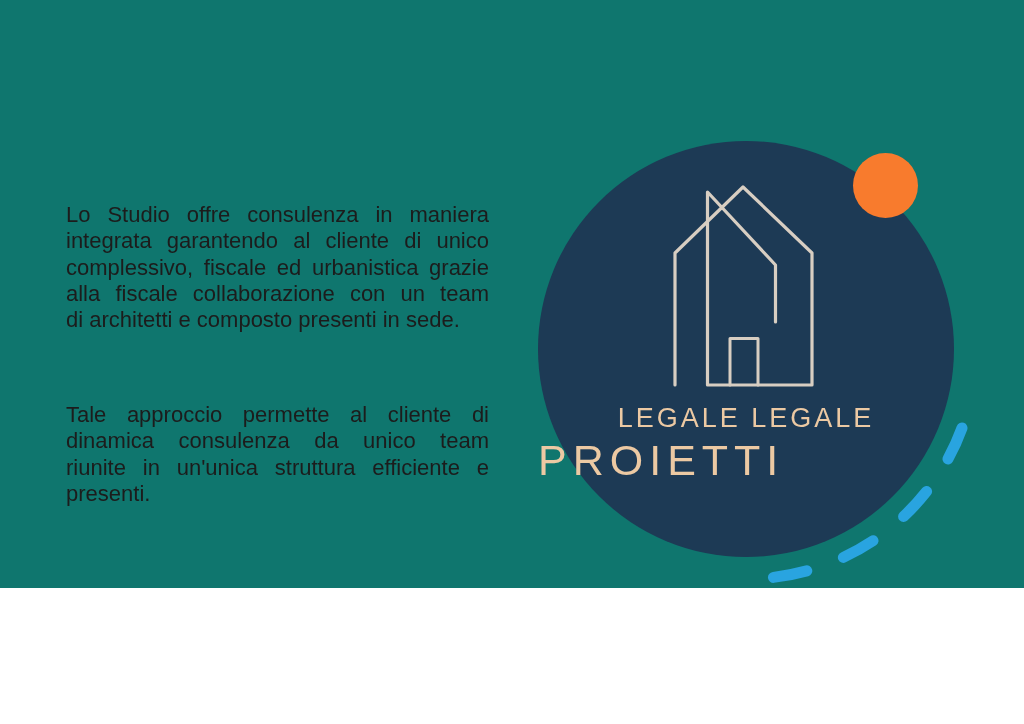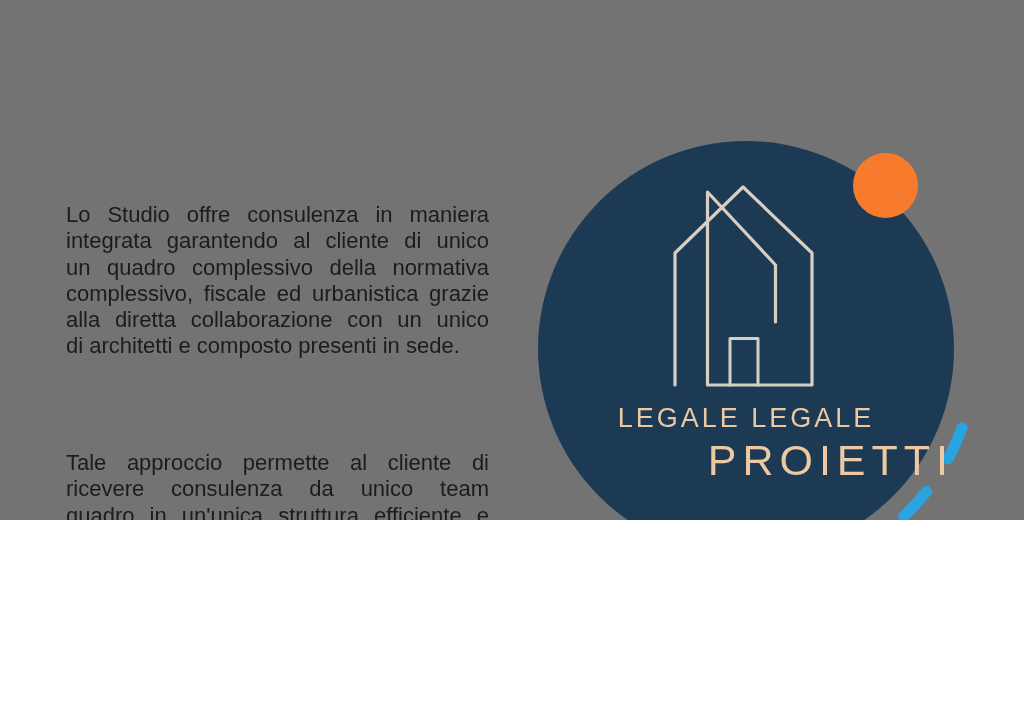--- a/index.html
+++ b/index.html
@@ -1,36 +1,36 @@
 <!DOCTYPE html>
 <html><head>
 <meta charset="utf-8">
 <style>
   html, body { margin: 0; padding: 0; background: #ffffff; }
   .canvas {
     position: relative;
     width: 1024px;
-    height: 520px;
-    background: #737373;
+    height: 588px;
+    background: #0f766e;
     overflow: hidden;
     font-family: "Liberation Sans", sans-serif;
   }
 
   
   .paragraph {
     position: absolute;
     left: 66px;
     width: 423px;
     color: #1c1c1c;
     font-size: 22px;
     line-height: 26.3px;
     font-weight: 400;
   }
   .paragraph.p1 { top: 202px; }
-  .paragraph.p2 { top: 402px; margin-top: 48px; }
+  .paragraph.p2 { top: 402px; }
   .line { text-align: justify; text-align-last: justify; }
   .line.last { text-align-last: left; }
 
   
   .navy-circle {
     position: absolute;
     left: 538px; top: 141px;
     width: 416px; height: 416px;
     border-radius: 50%;
     background: #1d3a55;
@@ -57,47 +57,46 @@
     font-size: 27px;
     line-height: 1;
     letter-spacing: 3px;
     font-weight: 400;
     white-space: nowrap;
   }
   .logo-name {
     position: absolute;
     left: 538px; top: 439px;
     width: 416px;
-    text-align: right;
+    text-align: left;
     color: #ecc9a3;
     font-size: 43px;
     line-height: 1;
     letter-spacing: 6px;
     font-weight: 400;
     white-space: nowrap;
   }
 </style>
 </head>
 <body>
 
 <div class="canvas">
 
   <div class="paragraph p1">
     <div class="line">Lo Studio offre consulenza in maniera</div>
     <div class="line">integrata garantendo al cliente di unico</div>
-    <div class="line">un quadro complessivo della normativa</div>
     <div class="line">complessivo, fiscale ed urbanistica grazie</div>
-    <div class="line">alla diretta collaborazione con un unico</div>
+    <div class="line">alla fiscale collaborazione con un team</div>
     <div class="line last">di architetti e composto presenti in sede.</div>
   </div>
 
   <div class="paragraph p2">
     <div class="line">Tale approccio permette al cliente di</div>
-    <div class="line">ricevere consulenza da unico team</div>
-    <div class="line">quadro in un'unica struttura efficiente e</div>
+    <div class="line">dinamica consulenza da unico team</div>
+    <div class="line">riunite in un'unica struttura efficiente e</div>
     <div class="line last">presenti.</div>
   </div>
 
   <div>
     <div class="navy-circle"></div>
     <div class="orange-dot"></div>
 
     <svg class="logo-art" viewBox="0 0 1024 724">
 
       <g>

